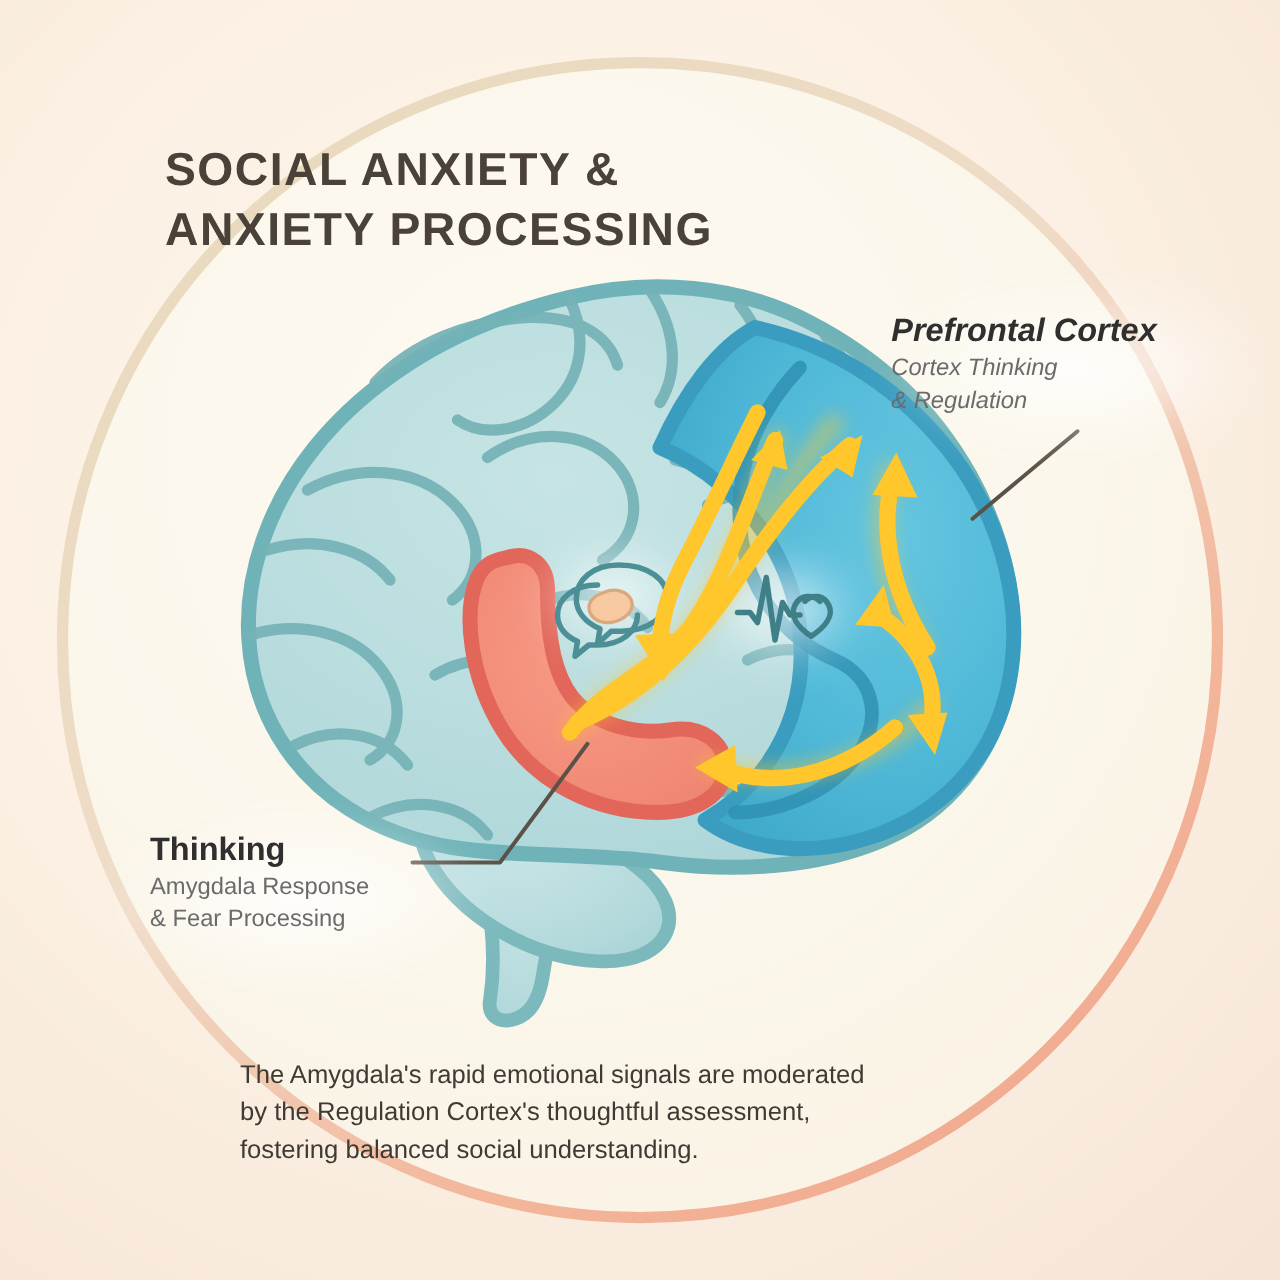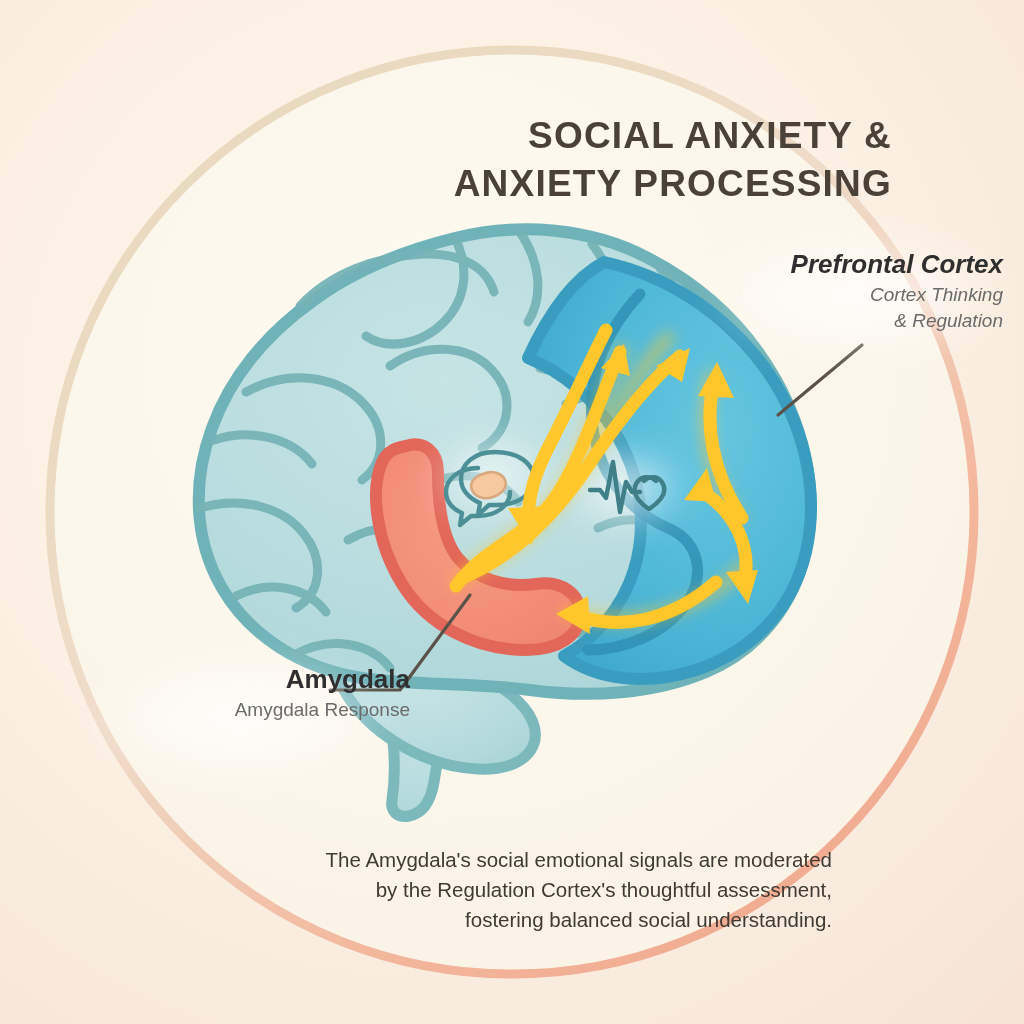--- a/index.html
+++ b/index.html
@@ -5,21 +5,21 @@
 <style>
   html,body{margin:0;padding:0;}
   body{
     width:1024px;height:1024px;overflow:hidden;
     font-family:"Liberation Sans", sans-serif;
     background:#f8ece1;
   }
   #stage{position:relative;width:1024px;height:1024px;}
   #art{position:absolute;inset:0;width:1024px;height:1024px;display:block;}
 
-  .txt{position:absolute;text-align:right;pointer-events:none;}
+  .txt{position:absolute;text-align:left;pointer-events:none;}
 
   #title-block{left:50%;transform:translateX(-50%);top:112px;width:760px;}
   .title-line{
     font-size:37px;font-weight:bold;letter-spacing:1.2px;
     color:#4a4238;line-height:1.30;white-space:nowrap;
   }
 
   #pfc-label{left:713px;top:250px;width:290px;font-style:italic;}
   #amy-label{left:120px;top:665px;width:290px;}
   .lbl-title{font-size:26px;font-weight:bold;color:#2f2f2f;line-height:1.15;white-space:nowrap;}
@@ -204,23 +204,24 @@
     <div class="title-line">ANXIETY PROCESSING</div>
   </div>
 
   <div class="txt" id="pfc-label">
     <div class="lbl-title">Prefrontal Cortex</div>
     <div class="lbl-sub">Cortex Thinking</div>
     <div class="lbl-sub">&amp; Regulation</div>
   </div>
 
   <div class="txt" id="amy-label">
-    <div class="lbl-title">Amygdala</div>
+    <div class="lbl-title">Thinking</div>
     <div class="lbl-sub">Amygdala Response</div>
+    <div class="lbl-sub">&amp; Fear Processing</div>
   </div>
 
   <div class="txt" id="caption">
-    <div class="cap-line">The Amygdala's social emotional signals are moderated</div>
+    <div class="cap-line">The Amygdala's rapid emotional signals are moderated</div>
     <div class="cap-line">by the Regulation Cortex's thoughtful assessment,</div>
     <div class="cap-line">fostering balanced social understanding.</div>
   </div>
 
 </div>
 
 </body></html>

